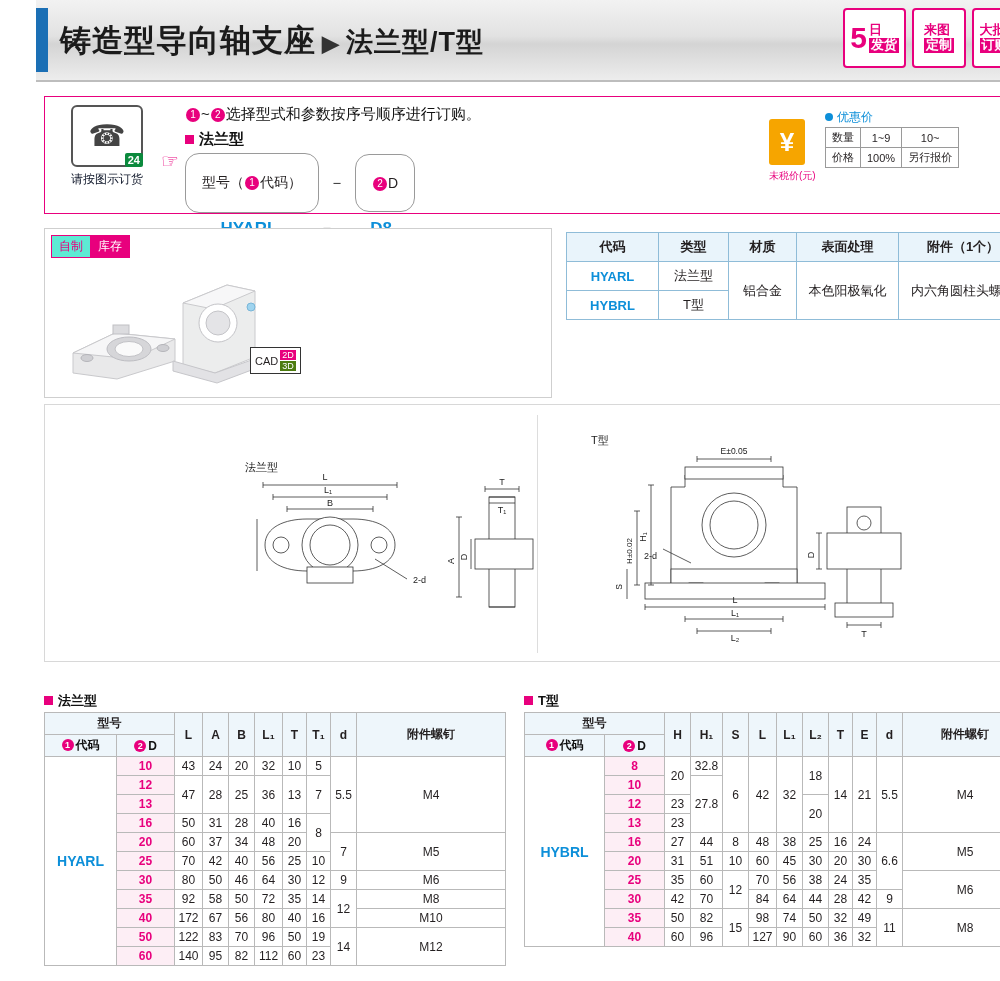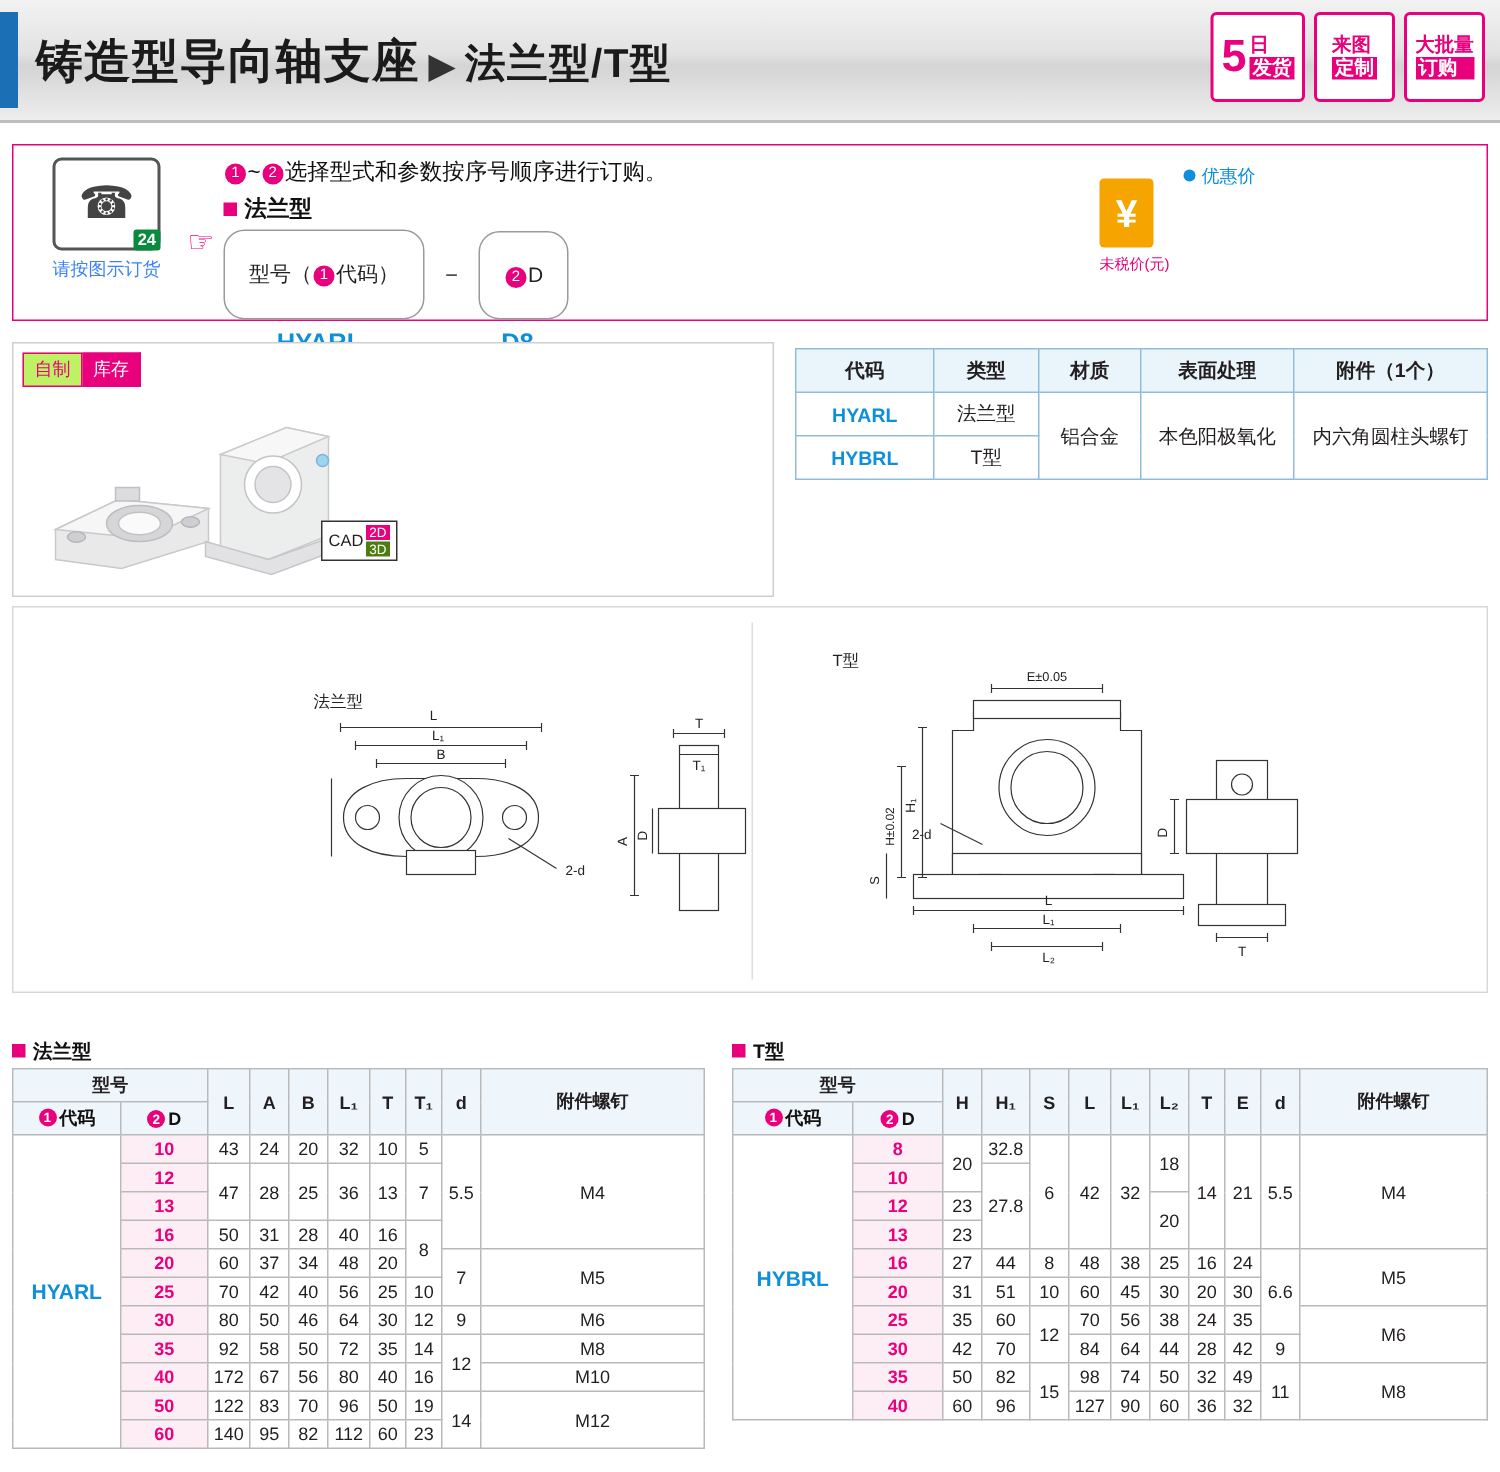--- a/index.html
+++ b/index.html
@@ -5,21 +5,21 @@
   * { box-sizing: border-box; }
   html, body { margin:0; padding:0; }
   body {
     width:1000px; height:981px;
     font-family: "Liberation Sans", sans-serif;
     color:#231f20;
     background:#ffffff;
     position:relative;
     overflow:hidden;
   }
-  .page { position:relative; width:816px; height:981px; }
+  .page { position:relative; width:816px; height:981px;margin-left:36px; }
 
   
   .header {
     position:absolute; left:0; top:0; width:1000px; height:82px;
     background:linear-gradient(to bottom,#f2f2f2 0%, #e2e2e2 45%, #d4d4d4 55%, #ededed 100%);
     border-bottom:2px solid #bdbdbd;
   }
   .header .bluebar {
     position:absolute; left:0; top:8px; width:12px; height:64px;
     background:#1b6fb5;
@@ -59,21 +59,21 @@
     width:72px; height:62px; margin:2px auto 0;
     border:2px solid #555; border-radius:6px;
     position:relative; background:#fff;
   }
   .phone-icon .glyph { font-size:30px; line-height:58px; color:#444; }
   .phone-icon .n24 {
     position:absolute; right:-2px; bottom:-2px;
     background:#0b8a3d; color:#fff; font-size:11px; font-weight:bold;
     padding:1px 3px; border-radius:2px;
   }
-  .phone-cell .cap { font-size:12px; margin-top:4px; color:#3b82f6; }
+  .phone-cell .cap { font-size:12px; margin-top:4px; color:#0f172a; }
   .hand { position:absolute; left:116px; top:52px; font-size:20px; color:#e8007d; }
 
   .order-main { position:absolute; left:140px; top:8px; }
   .order-line1 { font-size:15px; color:#111; margin-bottom:6px; }
   .circ {
     display:inline-block; width:14px; height:14px; line-height:14px;
     border-radius:50%; background:#e8007d; color:#fff;
     font-size:10px; text-align:center; vertical-align:1px; margin:0 1px;
   }
   .order-line2 { font-size:15px; font-weight:bold; color:#111; margin:2px 0 4px; }
@@ -105,21 +105,21 @@
   table.ptable td { border:1px solid #9a9a9a; padding:2px 6px; text-align:center; white-space:nowrap; }
   table.ptable td.lbl { background:#fff; }
 
   
   .prodbox {
     position:absolute; left:8px; top:228px; width:508px; height:170px;
     border:1px solid #cfcfcf; background:#fff;
   }
   .tags { position:absolute; left:6px; top:6px; display:flex; font-size:12px; }
   .tag {
-    border:1px solid #e8007d; padding:2px 7px; color:#e8007d; background:#bef264;
+    border:1px solid #e8007d; padding:2px 7px; color:#e8007d; background:#5eead4;
   }
   .tag.on { background:#e8007d; color:#fff; border-left:none; }
   .photo {
     position:absolute; left:10px; top:32px; width:250px; height:130px;
   }
   .cadbadge {
     position:absolute; left:205px; top:118px;
     border:1px solid #333; background:#fff;
     font-size:11px; font-weight:normal; padding:2px 4px;
     display:flex; align-items:center; gap:2px;
@@ -231,20 +231,34 @@
         <div class="val w1">HYARL</div>
         <div class="dash">－</div>
         <div class="val w2">D8</div>
       </div>
     </div>
 
     <div class="price-block">
       <div class="yen">¥</div>
       <div class="notax">未税价(元)</div>
       <div class="ptitle"><span class="bullet"></span><span>优惠价</span></div>
+      <table class="ptable">
+        <tbody>
+            <tr>
+          <td class="lbl">数量</td>
+          <td>1~9</td>
+          <td>10~</td>
+        </tr>
+        <tr>
+          <td class="lbl">价格</td>
+          <td>100%</td>
+          <td>另行报价</td>
+        </tr>
+      </tbody>
+        </table>
     </div>
   </div>
 
   <div class="prodbox">
     <div class="tags">
       <div class="tag">自制</div>
       <div class="tag on">库存</div>
     </div>
     <svg class="photo" viewBox="0 0 250 130">
 

